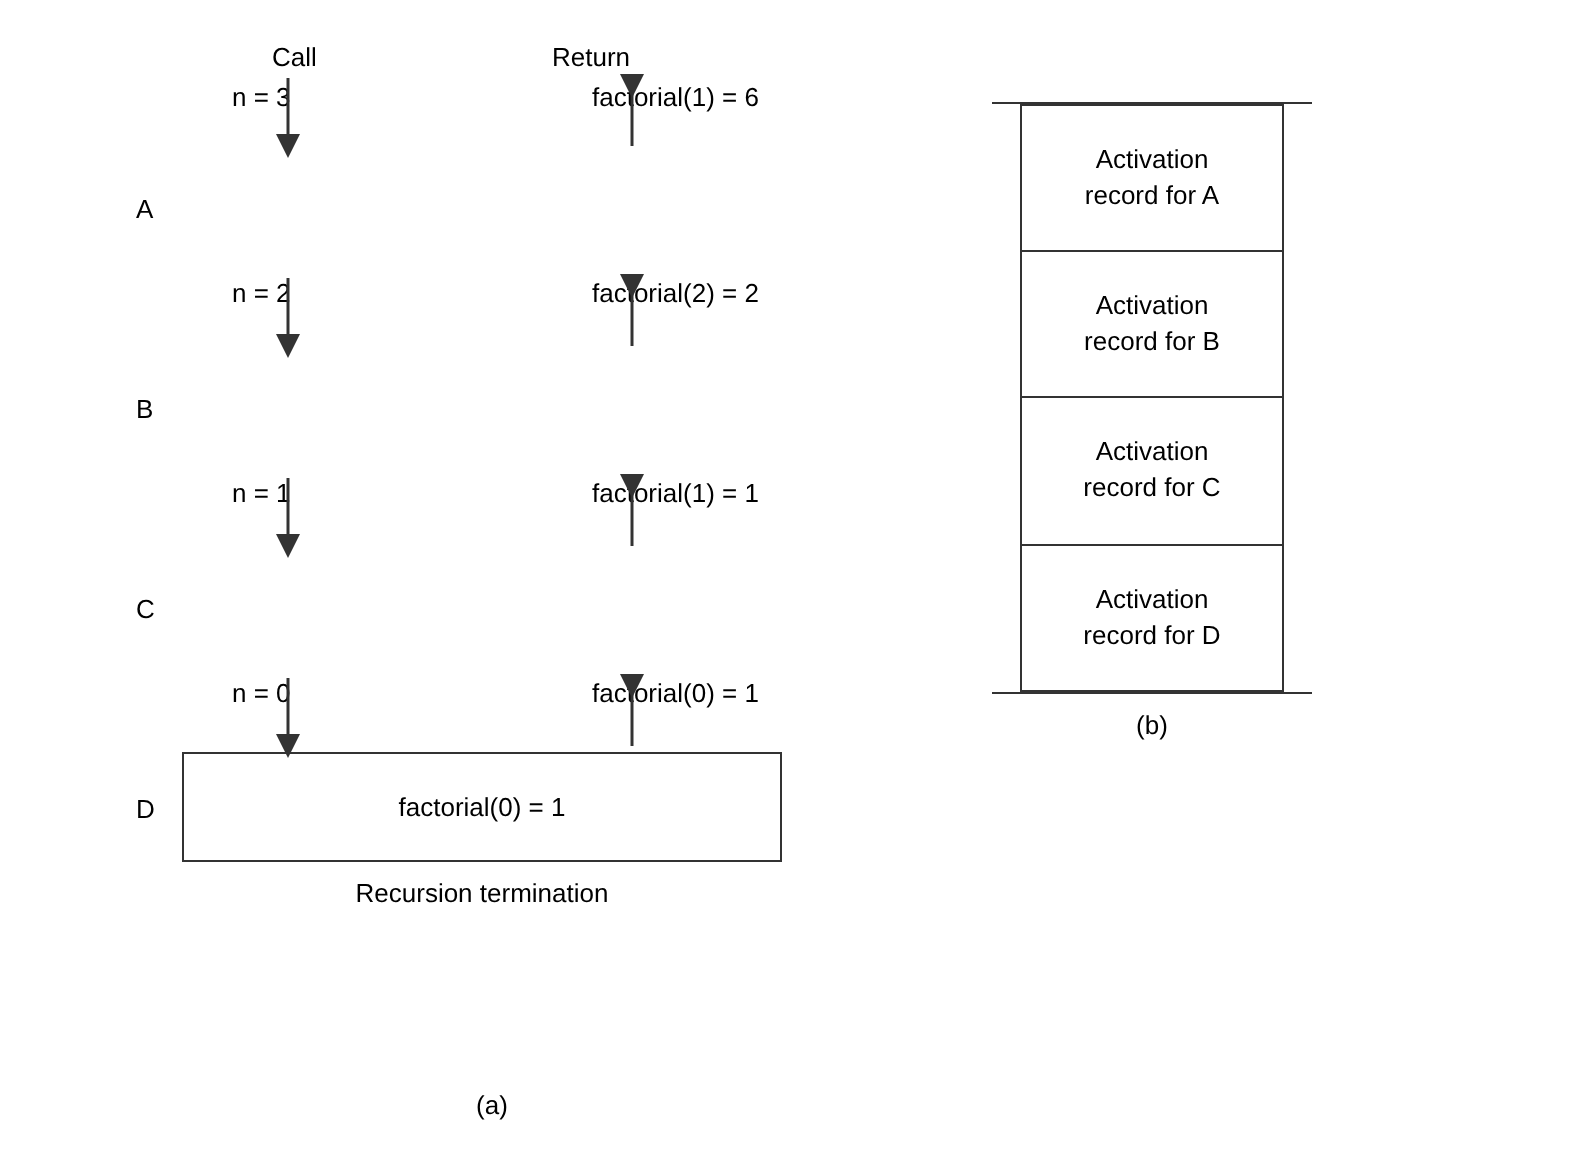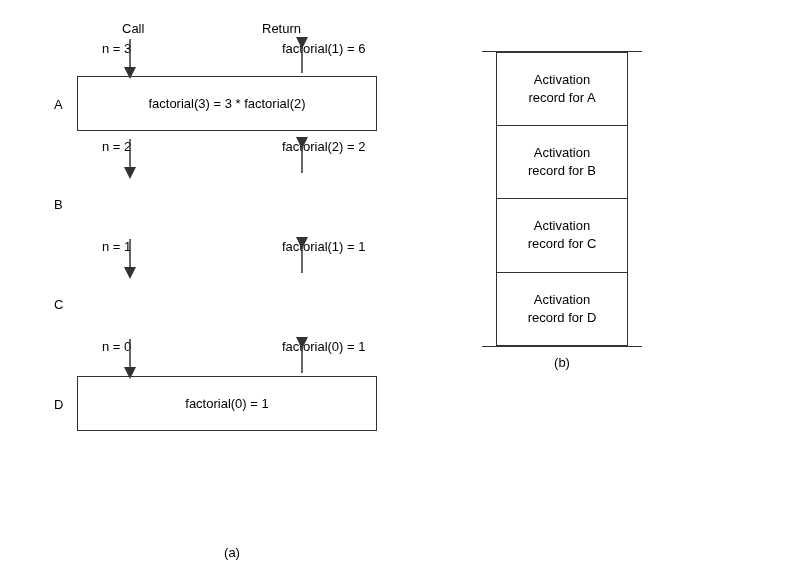--- a/index.html
+++ b/index.html
@@ -12,21 +12,21 @@
       overflow: hidden;
       display: flex;
       align-items: center;
       justify-content: center;
     }
     .container {
       display: flex;
       flex-direction: row;
       align-items: flex-start;
       gap: 40px;
-      padding: 10px 22px;
+      padding: 10px 36px;
       width: 100%;
     }
     
     .left-diagram {
       position: relative;
       width: 420px;
       flex-shrink: 0;
     }
     .diagram-inner {
       position: relative;
@@ -96,23 +96,20 @@
   <div class="left-diagram">
     <div class="diagram-inner">
 
       <div style="position:absolute; top:0; left:100px; font-size:13px;">Call</div>
       <div style="position:absolute; top:0; left:240px; font-size:13px;">Return</div>
 
       <div style="position:absolute; top:20px; left:80px; font-size:13px;">n = 3</div>
 
       <div style="position:absolute; top:20px; left:260px; font-size:13px;">factorial(1) = 6</div>
 
-      <div class="box" style="left:55px; top:55px; width:300px; height:55px;">
-        <span>factorial(3) = 3 * factorial(2)</span>
-      </div>
       <div class="row-label" style="left:32px; top:76px;">A</div>
 
       <div style="position:absolute; top:118px; left:80px; font-size:13px;">n = 2</div>
 
       <div style="position:absolute; top:118px; left:260px; font-size:13px;">factorial(2) = 2</div>
 
       <div class="row-label" style="left:32px; top:176px;">B</div>
 
       <div style="position:absolute; top:218px; left:80px; font-size:13px;">n = 1</div>
 
@@ -122,20 +119,21 @@
 
       <div style="position:absolute; top:318px; left:80px; font-size:13px;">n = 0</div>
 
       <div style="position:absolute; top:318px; left:260px; font-size:13px;">factorial(0) = 1</div>
 
       <div class="box" style="left:55px; top:355px; width:300px; height:55px;">
         <span>factorial(0) = 1</span>
       </div>
       <div class="row-label" style="left:32px; top:376px;">D</div>
 
+      <div style="position:absolute; top:418px; left:55px; width:300px; text-align:center; font-size:13px;">Recursion termination</div>
 
       <svg class="arrows-svg">
 
         <defs>
           <marker id="arrowdown" markerWidth="8" markerHeight="8" refX="4" refY="4" orient="auto">
             <path d="M0,0 L8,4 L0,8 Z" fill="#333"></path>
           </marker>
           <marker id="arrowup" markerWidth="8" markerHeight="8" refX="4" refY="4" orient="auto">
             <path d="M8,0 L0,4 L8,8 Z" fill="#333"></path>
           </marker>

